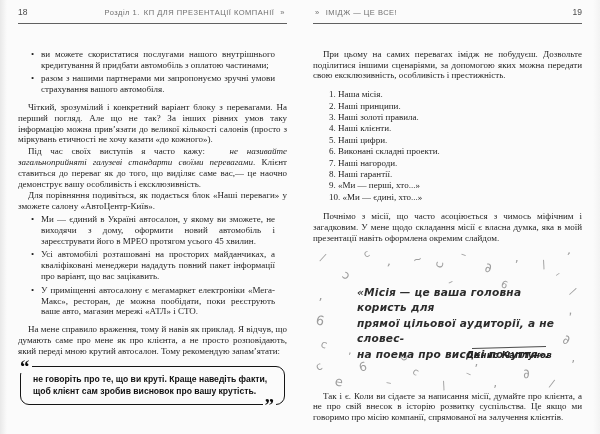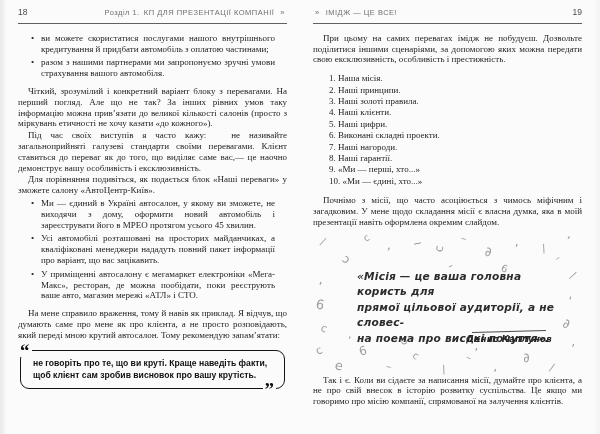--- a/index.html
+++ b/index.html
@@ -15,32 +15,32 @@
   .page{
     width:300px;height:434px;box-sizing:border-box;overflow:hidden;
     color:#1d1d1d;font-size:9px;line-height:10.8px;
   }
   .page-left{padding:7px 13px 0 18px;}
   .page-right{padding:7px 18px 0 13px;}
 
   
   .pg-header{
     display:flex;justify-content:space-between;align-items:baseline;
-    border-bottom:1px solid #606060;padding-bottom:4px;margin-bottom:9px;
+    border-bottom:1px solid #606060;padding-bottom:4px;margin-bottom:25px;
     font-family:"Liberation Sans", sans-serif;font-size:7.5px;
     color:#6f6f6f;letter-spacing:.5px;white-space:nowrap;
   }
   .pg-num{font-size:8.5px;color:#4a4a4a;letter-spacing:0;}
   .pg-title .caps{text-transform:uppercase;}
   .arrow{margin:0 2px;color:#6f6f6f;}
   .sp{display:inline-block;width:4px;}
 
   
   p.para{margin:0 0 1px 0;text-indent:10px;text-align:justify;}
-  .it{margin-left:16px;}
+  .it{font-style:italic;margin-left:16px;}
 
   ul.bullets{list-style:none;margin:2px 12px 7px 0;padding:0 0 0 13px;}
   ul.bullets li{position:relative;padding-left:10px;margin-bottom:3px;text-align:justify;}
   ul.bullets li::before{content:"\2022";position:absolute;left:0;top:0;font-size:9px;}
 
   ol.numlist{list-style:none;counter-reset:n;margin:8px 0 8px 0;padding:0 0 0 16px;}
   ol.numlist li{counter-increment:n;line-height:11.4px;}
   ol.numlist li::before{content:counter(n) ".\00a0";}
 
   

